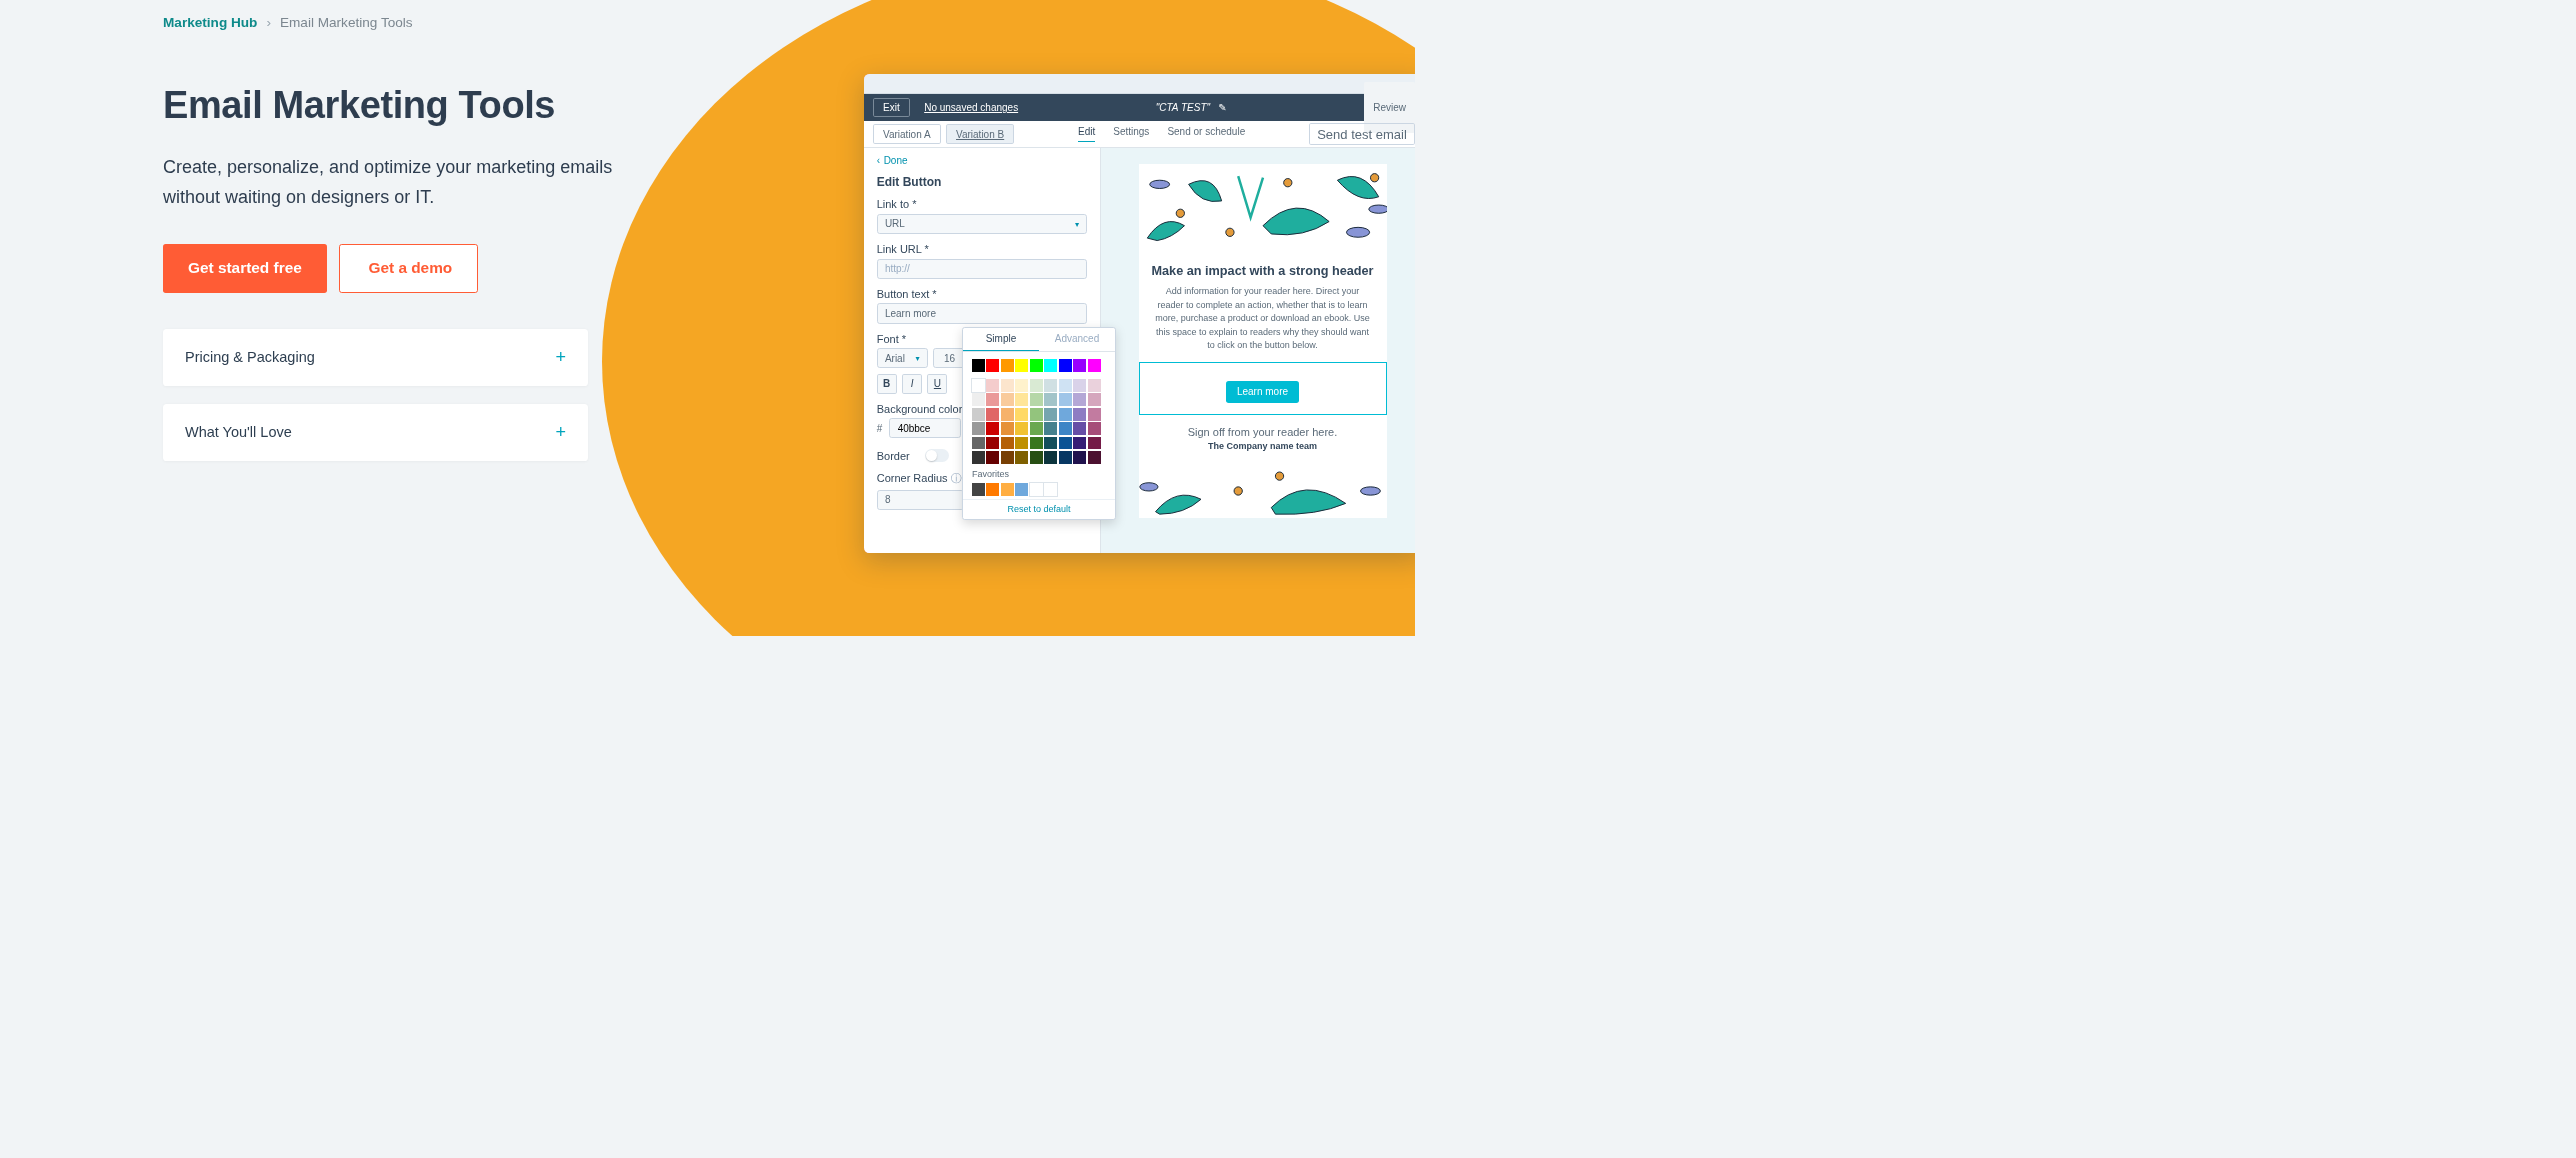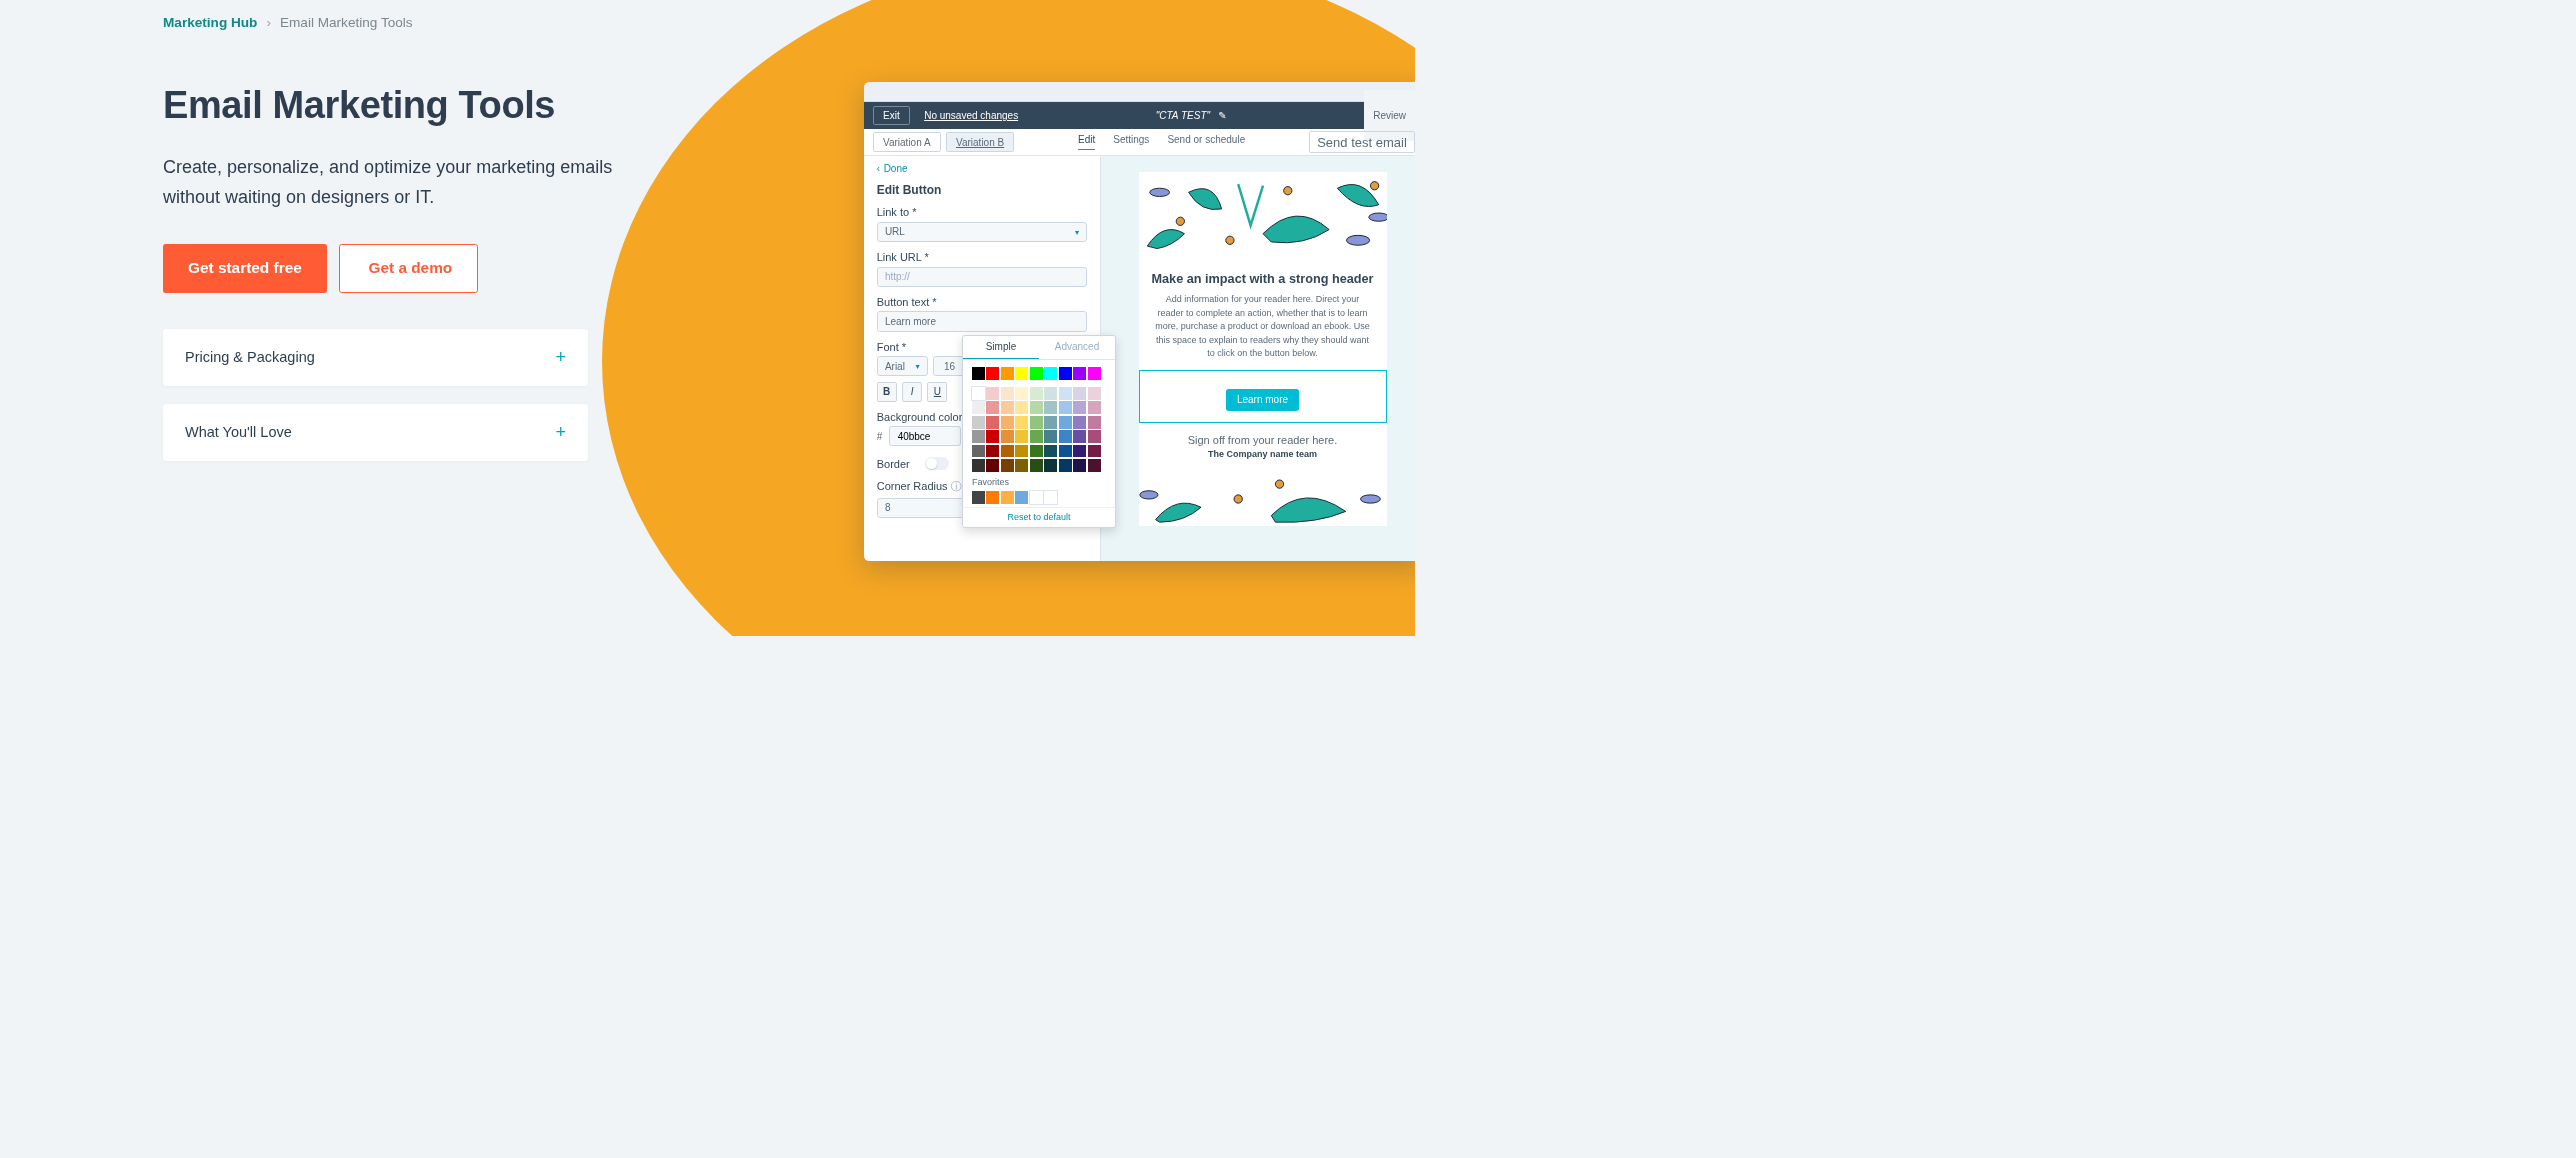--- a/index.html
+++ b/index.html
@@ -62,21 +62,21 @@
     align-items: center;
     cursor: pointer;
     width: 425px;
   }
   .accordion .plus { color: #00a4bd; font-size: 18px; font-weight: 300; }
 
   
   .app-window {
     position: absolute;
     right: -9px;
-    top: 82px;
+    top: 74px;
     width: 560px;
     height: 479px;
     background: #f9a8d4;
     border-radius: 5.4px;
     box-shadow: 0 7.2px 27px rgba(33,51,67,0.25);
     overflow: hidden;
     z-index: 3;
   }
   .app-titlebar { height: 20px; background: #eaf0f5; border-bottom: 0.9px solid #d6dfe6; }
   .app-topbar {

